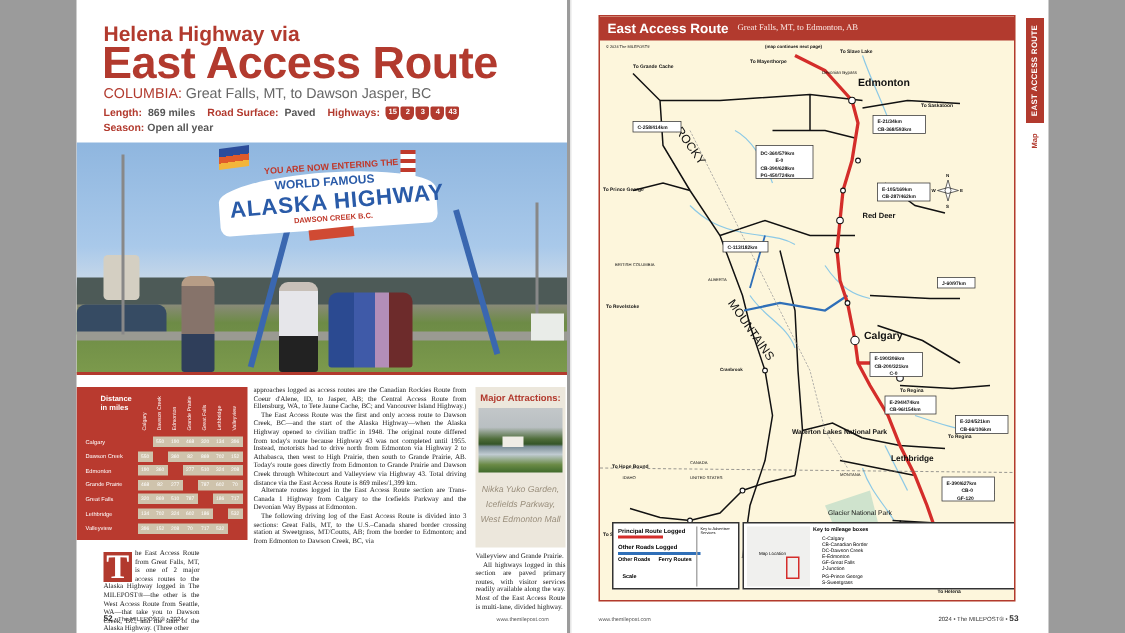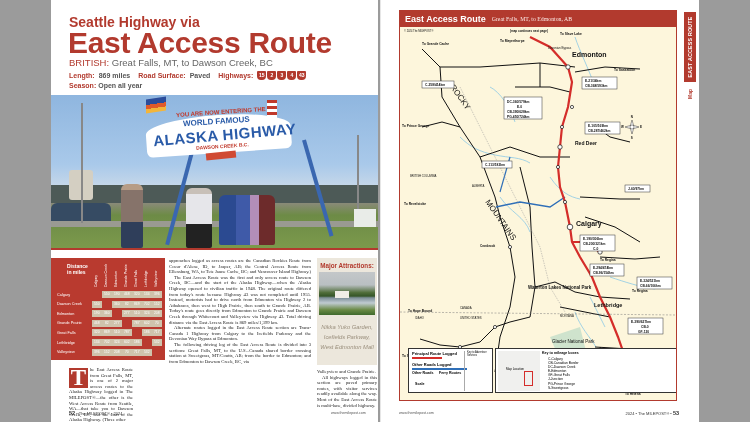--- a/index.html
+++ b/index.html
@@ -86,25 +86,25 @@
   .side-map span { position: absolute; left: 0; top: 0; width: 20px; height: 12px; transform-origin: 0 0; transform: translate(0px,20px) rotate(-90deg); font-size: 5px; font-weight: bold; color: #b23a2e; text-align: center; line-height: 12px; }
 
   .url-r { position: absolute; left: 18px; top: 411px; font-size: 3.6px; color: #555; }
   .folio-r { position: absolute; right: 20px; top: 410px; font-size: 4px; color: #333; }
   .folio-r b { font-size: 5.5px; }
 </style>
 </head>
 <body>
 
 <div class="page" id="left-page">
-  <div class="kicker">Seattle Highway via</div>
+  <div class="kicker">Helena Highway via</div>
   <div class="title">East Access Route</div>
   <div class="connects">
-    <span class="lbl">BRITISH:</span>
-    <span>Great Falls, MT, to Dawson Creek, BC</span>
+    <span class="lbl">COLUMBIA:</span>
+    <span>Great Falls, MT, to Dawson Jasper, BC</span>
   </div>
   <div class="specs">
     <span class="lbl">Length:</span>
     <span>869 miles</span>
     <span class="lbl" style="margin-left:4px">Road Surface:</span>
     <span>Paved</span>
     <span class="lbl" style="margin-left:4px">Highways:</span>
     <span>
       <span class="shield">15</span><span class="shield">2</span><span class="shield">3</span><span class="shield">4</span><span class="shield">43</span>
     </span>

